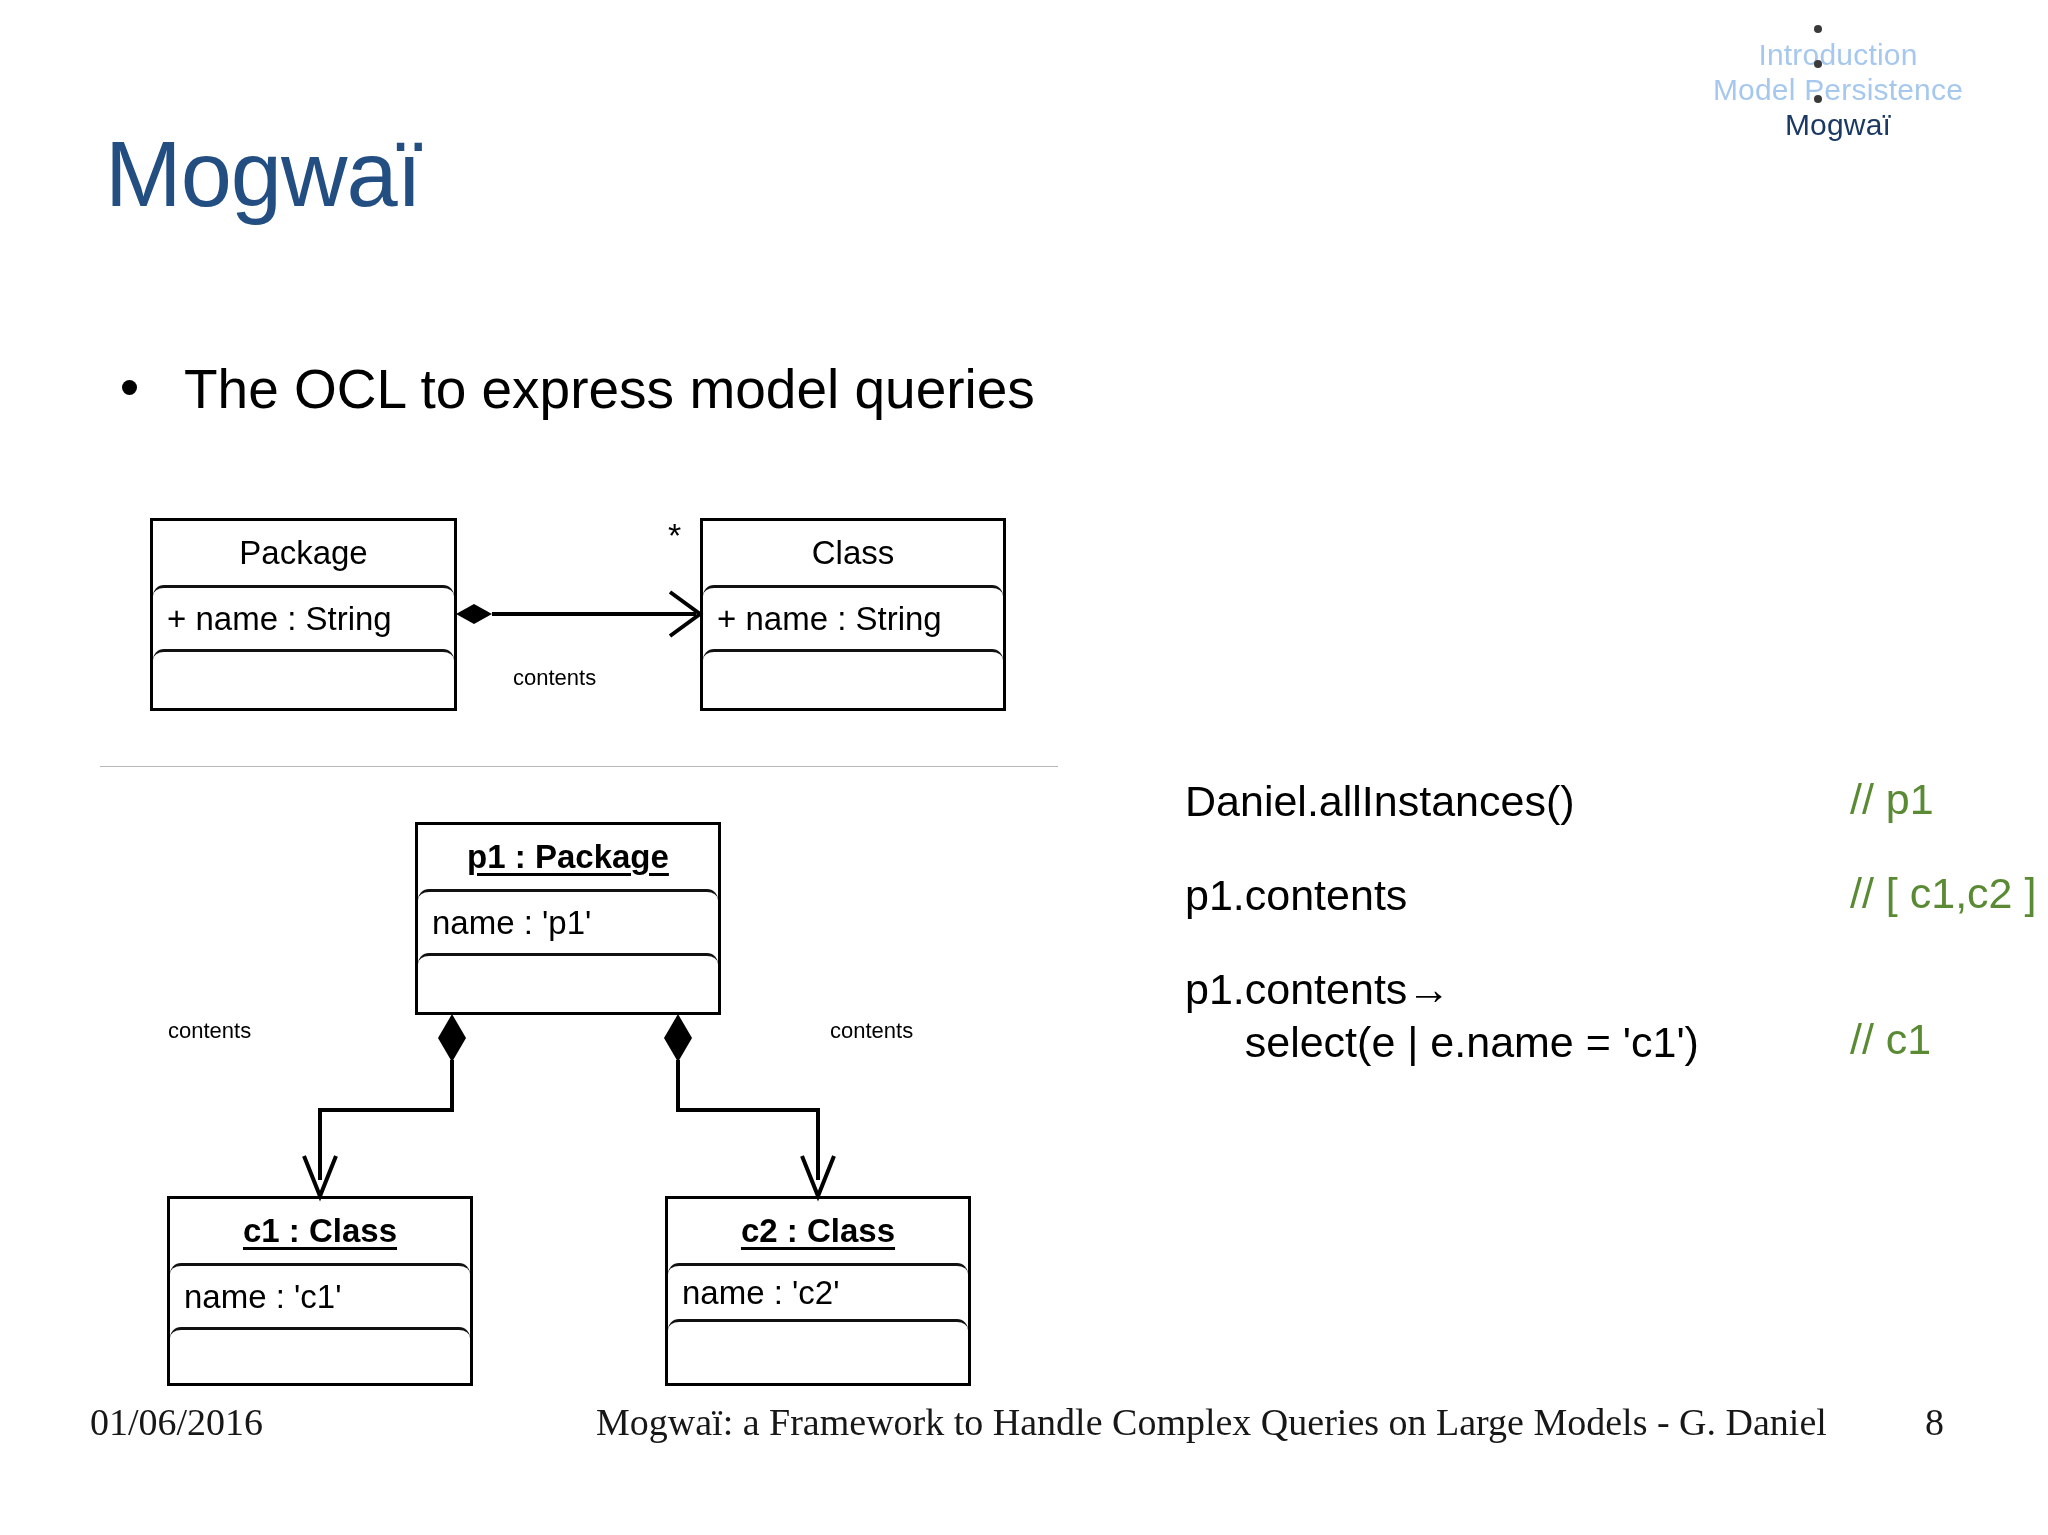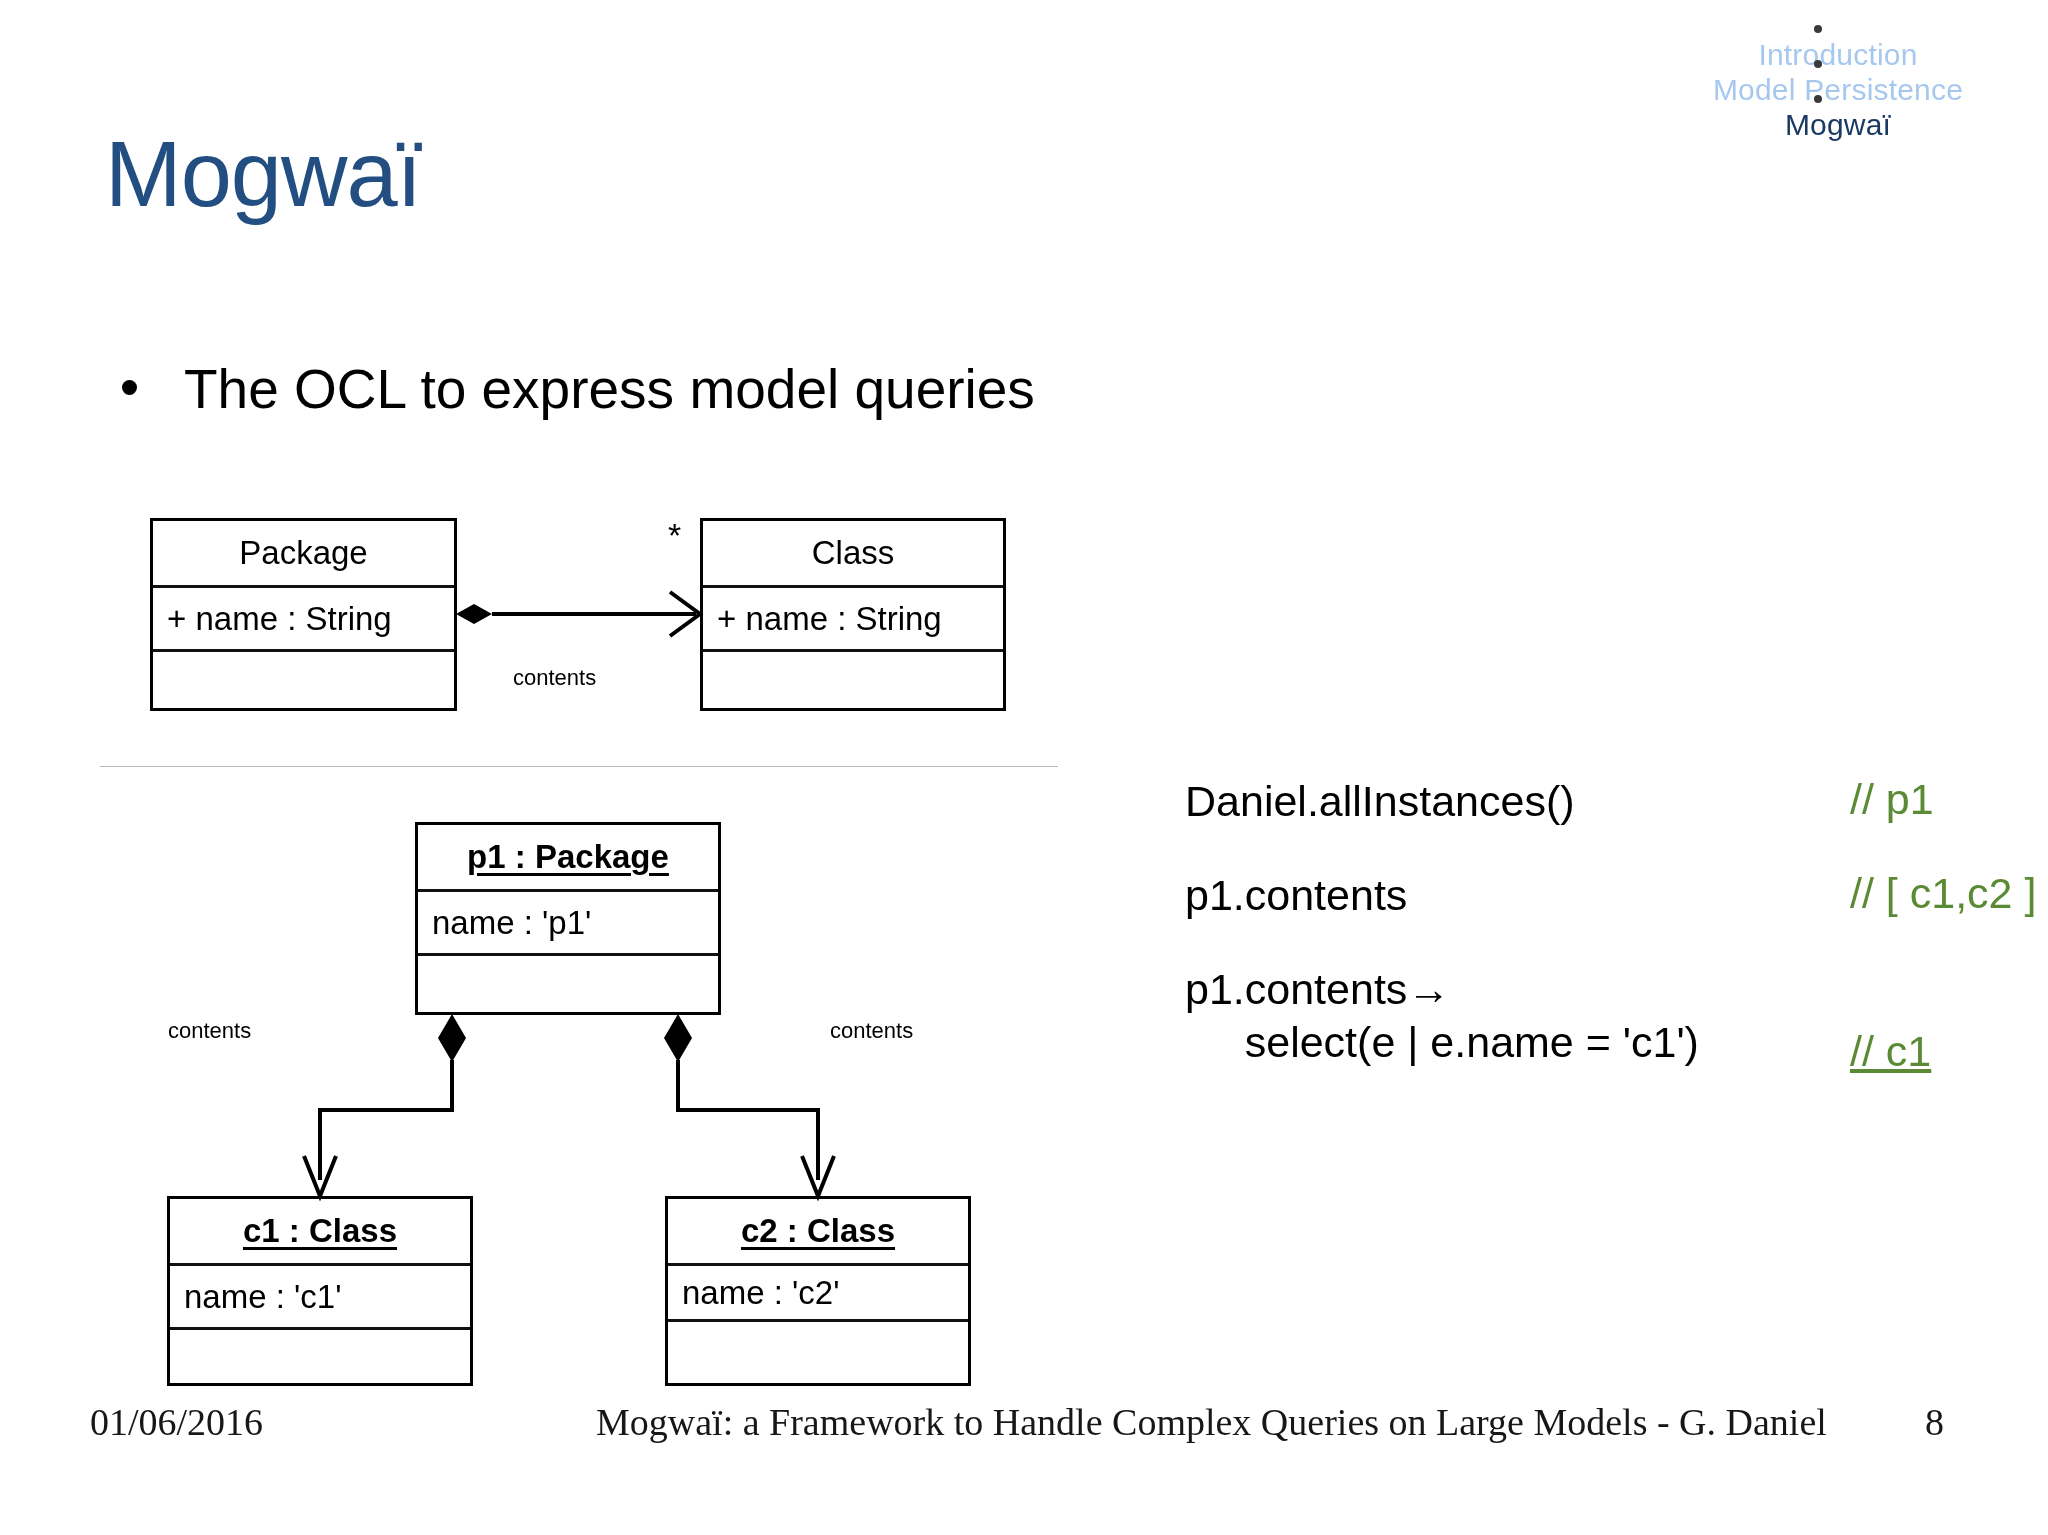--- a/index.html
+++ b/index.html
@@ -95,21 +95,21 @@
   }
   .uml-cell {
     box-sizing: border-box;
     display: flex;
     align-items: center;
     font-size: 33px;
     color: #000;
   }
   .uml-cell.center { justify-content: center; }
   .uml-cell.left   { justify-content: flex-start; padding-left: 14px; }
-  .uml-sep { border-top: 3px solid #111; }
+  .uml-sep { border-top: 3px solid #111; border-radius: 11px; }
   .underlined { text-decoration: underline; text-underline-offset: 5px; font-weight: bold; }
 
   .edge-label {
     position: absolute;
     font-size: 22px;
     color: #000;
     white-space: nowrap;
   }
   .mult-label {
     position: absolute;
@@ -145,21 +145,21 @@
     line-height: 1.25;
   }
   .ocl-comment {
     position: absolute;
     left: 665px;
     top: 0;
     font-size: 43px;
     color: #5a8a33;
     white-space: nowrap;
   }
-  .ocl-comment.low { top: 64px; text-decoration: underline; }
+  .ocl-comment.low { top: 52px; }
 
   
   #footer {
     position: absolute;
     left: 0;
     top: 1400px;
     width: 2048px;
     height: 60px;
     font-family: "Liberation Serif", serif;
     font-size: 38px;

